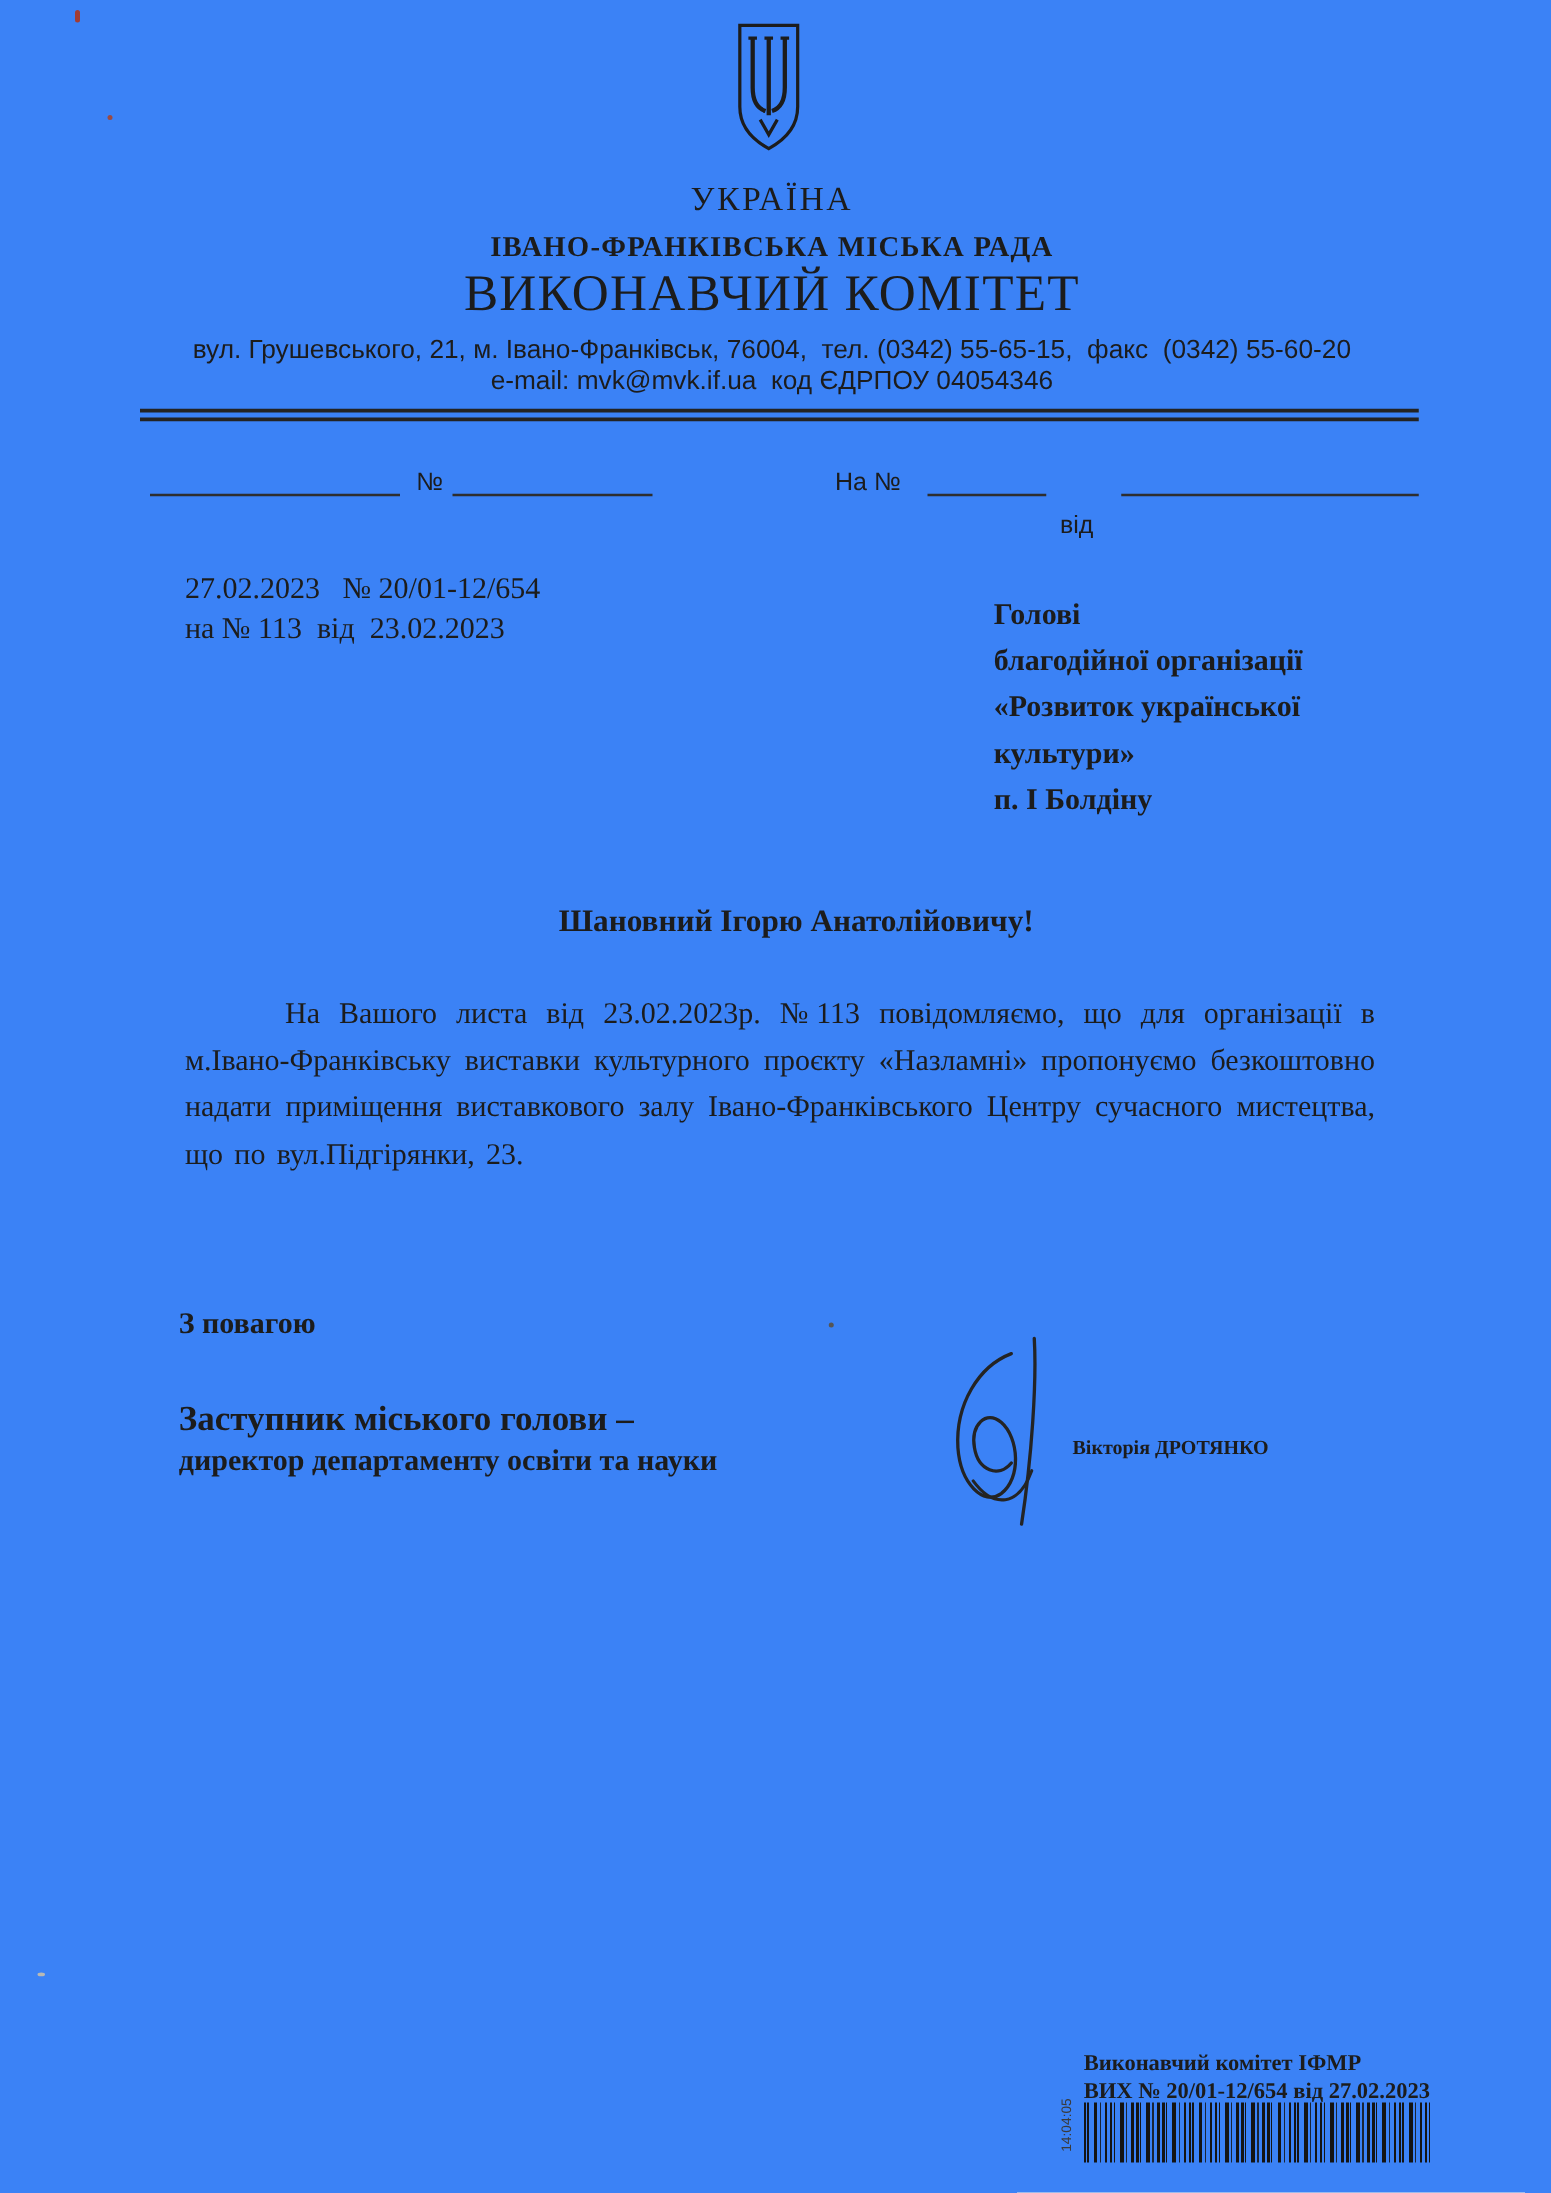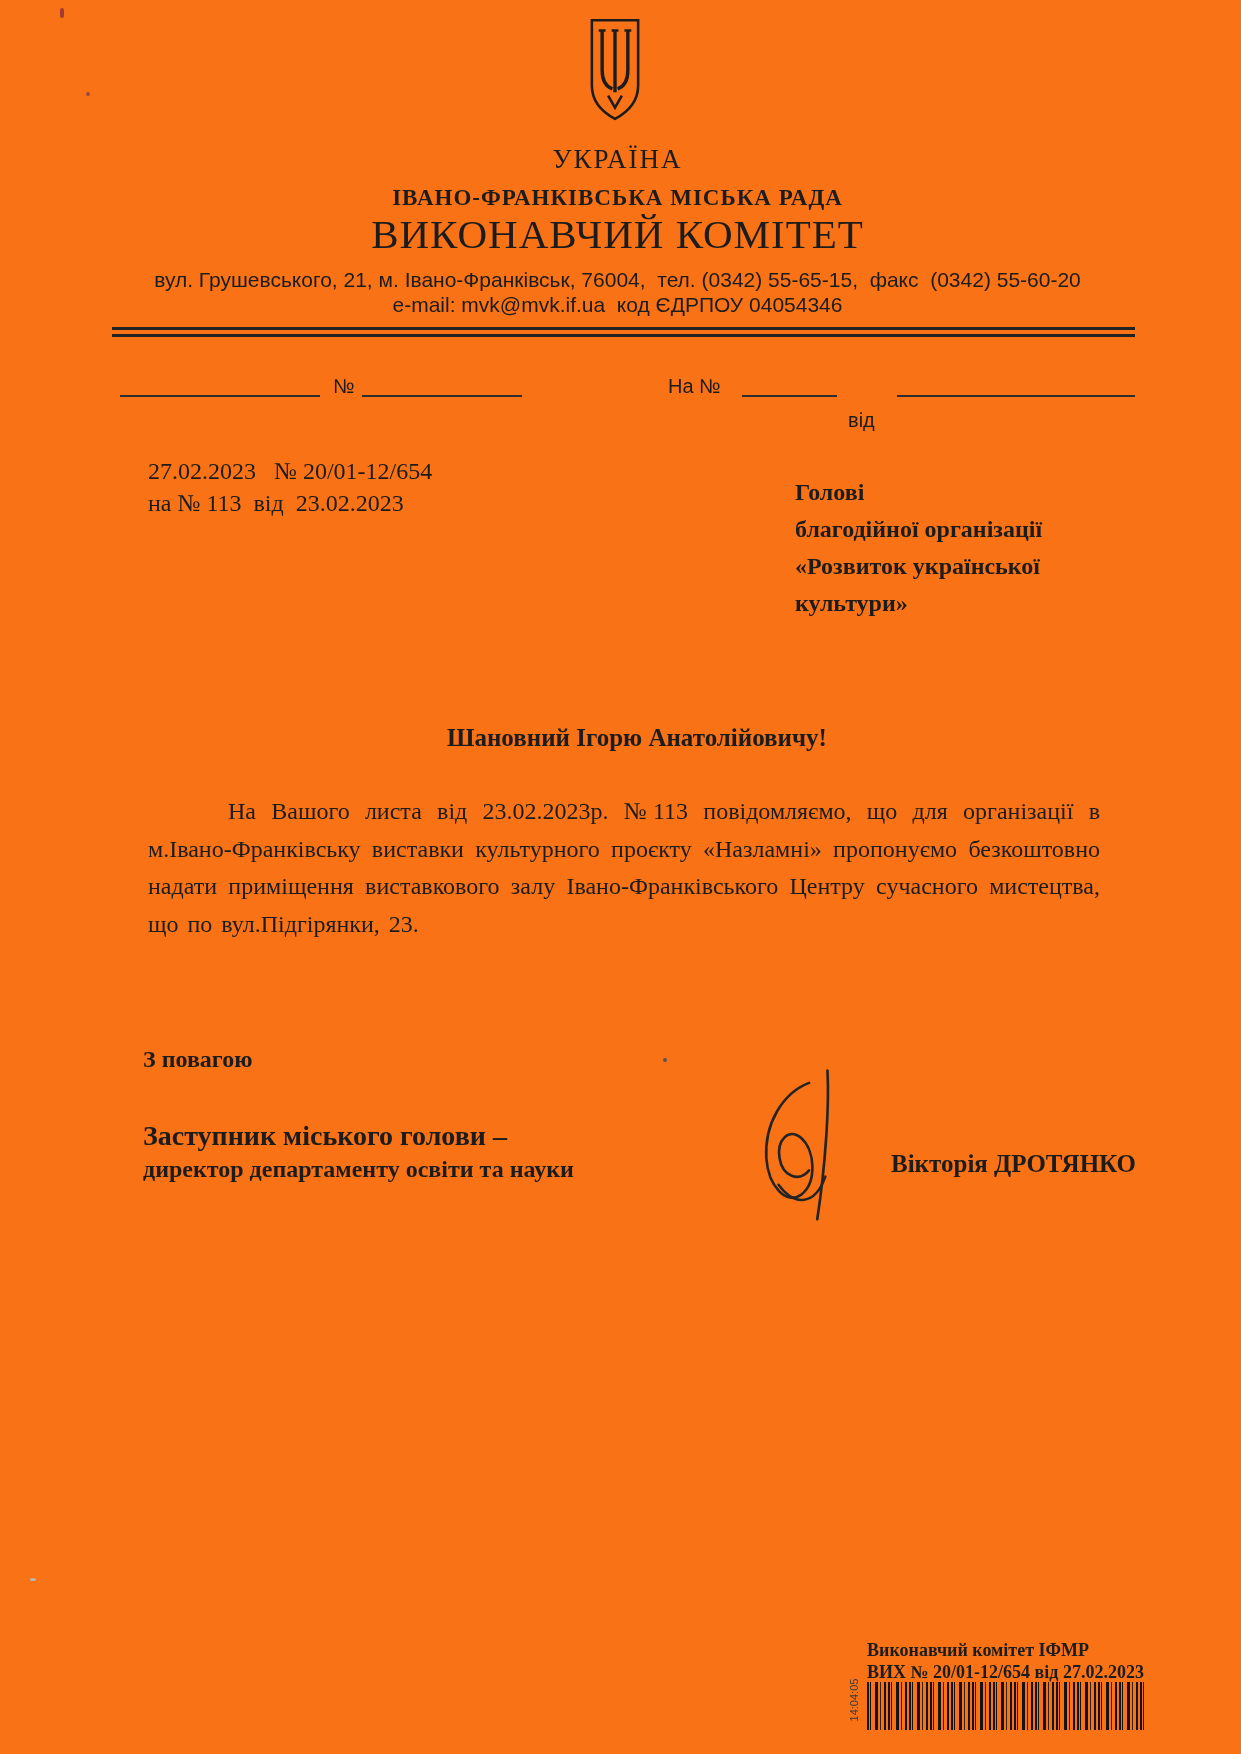--- a/index.html
+++ b/index.html
@@ -1,20 +1,20 @@
 <!DOCTYPE html>
 <html><head>
 <meta charset="utf-8">
 <style>
   html,body{margin:0;padding:0;background:#e8e8e6;}
   .page{
     position:relative;
     width:1241px;height:1754px;
     margin:0 auto;
-    background:#f97316;
+    background:#3b82f6;
     color:#1c1c1c;
     font-family:"Liberation Serif", serif;
     overflow:hidden;
   }
   .abs{position:absolute;}
   .center-band{left:45px;width:1145px;text-align:center;}
   .pre{white-space:pre;}
 
   
   .emblem{left:585px;top:12px;width:60px;height:116px;}
@@ -52,21 +52,21 @@
   .body-par{
     left:148px;top:793px;width:952px;
     font-size:24px;line-height:37.5px;
     text-align:justify;text-indent:80px;
     word-spacing:3px;
   }
   .closing{left:143px;top:1046px;font-size:24px;font-weight:bold;}
   .title1{left:143px;top:1120px;font-size:28px;font-weight:bold;}
   .title2{left:143px;top:1156px;font-size:24px;font-weight:bold;}
   .signature{left:748px;top:1064px;width:112px;height:164px;}
-  .signer-name{left:858px;top:1150px;font-size:25px;font-weight:bold;margin-left:33px;}
+  .signer-name{left:858px;top:1150px;font-size:16px;font-weight:bold;}
 
   
   .stamp-org{left:867px;top:1640px;font-size:18px;font-weight:bold;}
   .stamp-ref{left:867px;top:1662px;font-size:18px;font-weight:bold;}
   .barcode{
     left:867px;top:1682px;width:278px;height:48px;
     background:
       repeating-linear-gradient(90deg,
         #141414 0 2px, transparent 2px 3px,
         #141414 3px 4px, transparent 4px 8px,
@@ -122,20 +122,21 @@
   <div class="abs uline u4"></div>
 
   <div class="abs out1 pre">27.02.2023   № 20/01-12/654</div>
   <div class="abs out2 pre">на № 113  від  23.02.2023</div>
 
   <div class="abs recipient">
     <span>Голові</span>
     <span>благодійної організації</span>
     <span>«Розвиток української</span>
     <span>культури»</span>
+    <span>п. І Болдіну</span>
   </div>
 
   <div class="abs salutation">Шановний Ігорю Анатолійовичу!</div>
   <div class="abs body-par">На Вашого листа від 23.02.2023р. №113 повідомляємо, що для організації в м.Івано-Франківську виставки культурного проєкту «Назламні» пропонуємо безкоштовно надати приміщення виставкового залу Івано-Франківського Центру сучасного мистецтва, що по вул.Підгірянки, 23.</div>
   <div class="abs closing">З повагою</div>
   <div class="abs title1">Заступник міського голови –</div>
   <div class="abs title2">директор департаменту освіти та науки</div>
 
   <div class="abs signature">
     <svg width="112" height="164" viewBox="0 0 110 160" fill="none">

